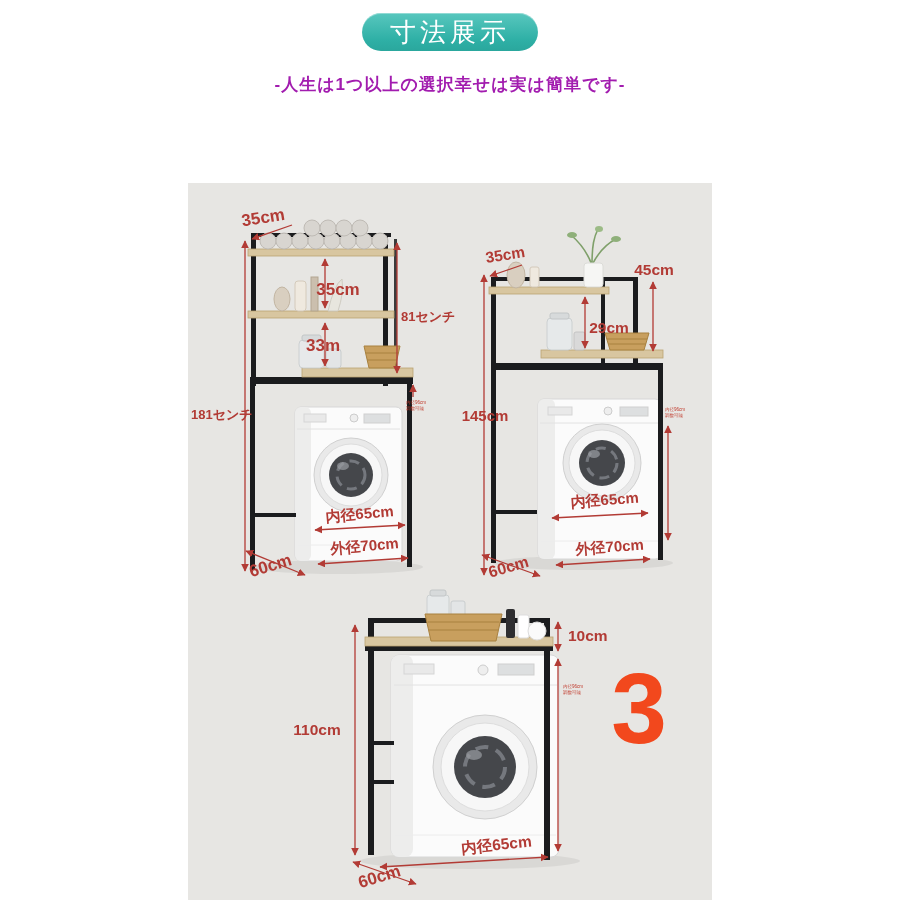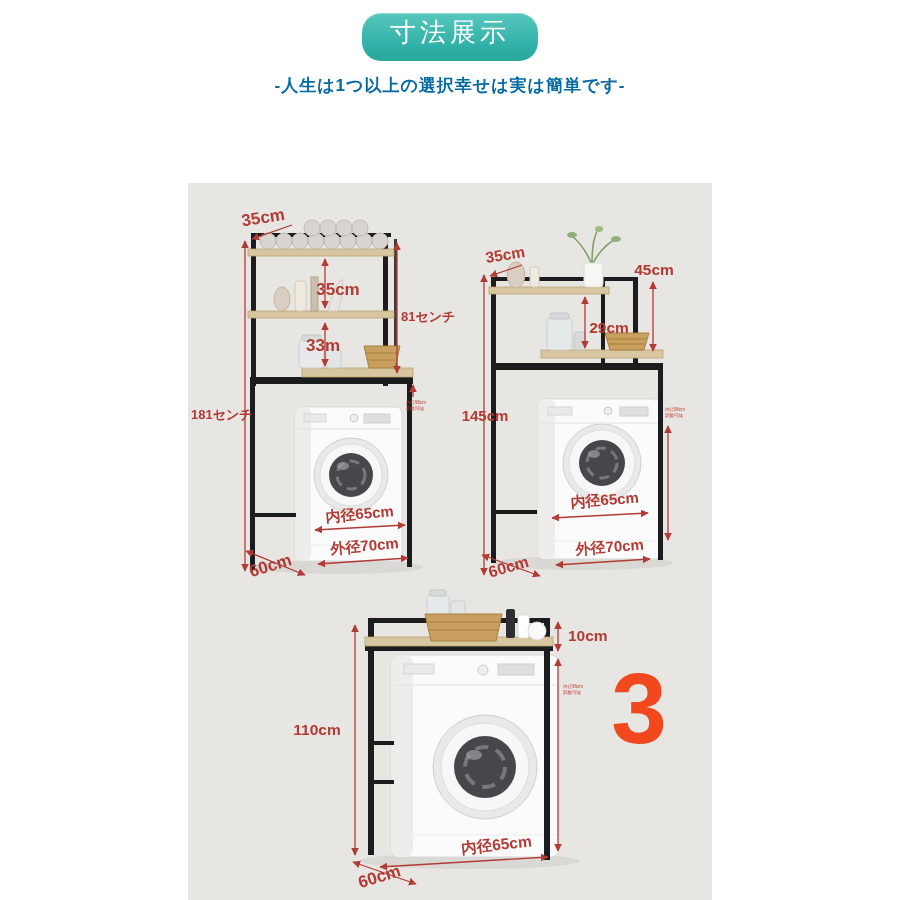--- a/index.html
+++ b/index.html
@@ -1,24 +1,24 @@
 <!DOCTYPE html>
 <html><head>
 <meta charset="utf-8">
 <style>
   html,body{margin:0;padding:0;background:#fff;}
   .page{position:relative;width:900px;height:900px;background:#ffffff;overflow:hidden;
         font-family:"Liberation Sans","DejaVu Sans",sans-serif;}
   .header{position:absolute;top:0;left:0;width:900px;text-align:center;}
   .title{margin:24px 0 0 0;font-size:30px;font-weight:600;letter-spacing:3px;color:#1e1e1e;}
-  .badge{display:inline-block;margin-top:13px;height:48px;line-height:38px;padding:0 28px;
+  .badge{display:inline-block;margin-top:13px;height:38px;line-height:38px;padding:0 28px;
          border-radius:19px;background:linear-gradient(180deg,#58c7be 0%,#2fb0a6 70%,#2aa79d 100%);
          color:#ffffff;font-size:26px;font-weight:500;letter-spacing:4px;
          box-shadow:inset 0 1px 0 rgba(255,255,255,.35);}
-  .subtitle{margin-top:13px;font-size:17px;font-weight:700;color:#0369a1;letter-spacing:1px;}
+  .subtitle{margin-top:22px;font-size:17px;font-weight:700;color:#a21caf;letter-spacing:1px;}
   .photo{position:absolute;left:188px;top:183px;width:524px;height:717px;background:#e7e6e3;}
   svg{display:block;}
   text{font-family:"Liberation Sans","DejaVu Sans",sans-serif;}
   .dim{fill:#b23b35;font-weight:700;}
   .note{fill:#c0392b;font-weight:400;}
   .big-num{fill:#f2481d;font-weight:700;}
 </style>
 </head>
 <body>
 

